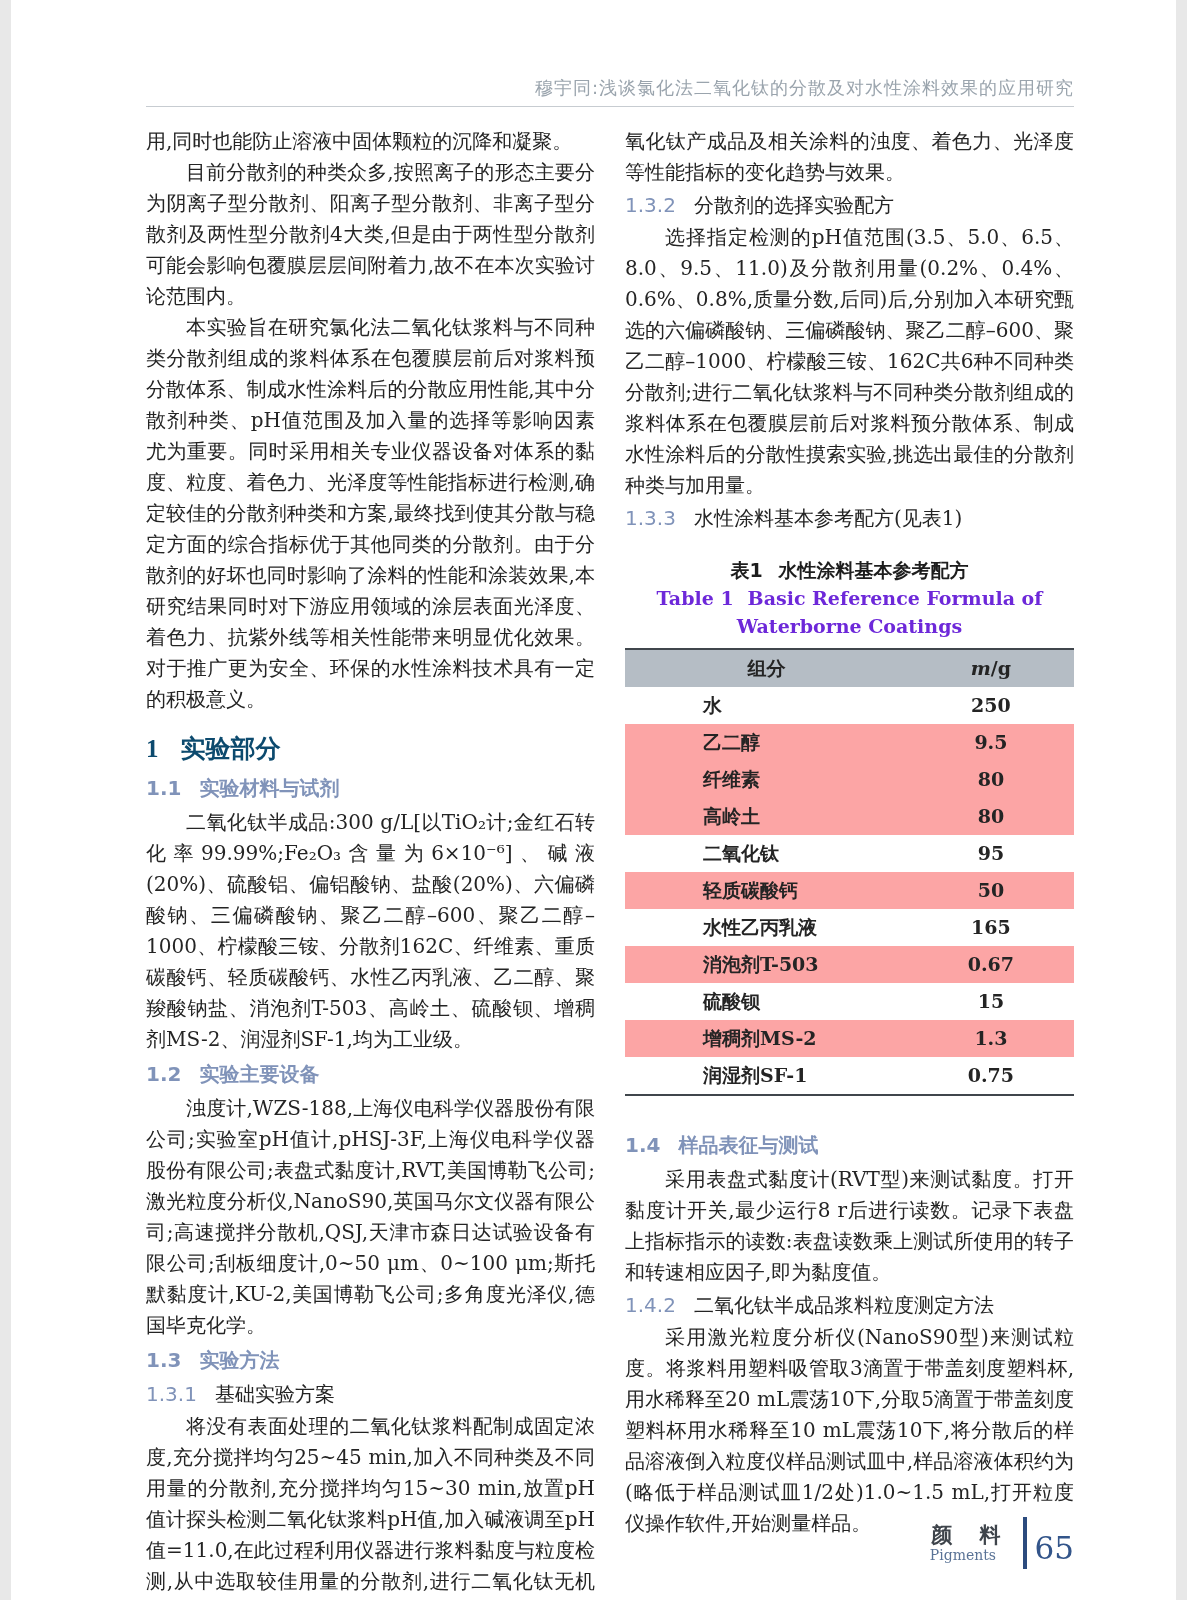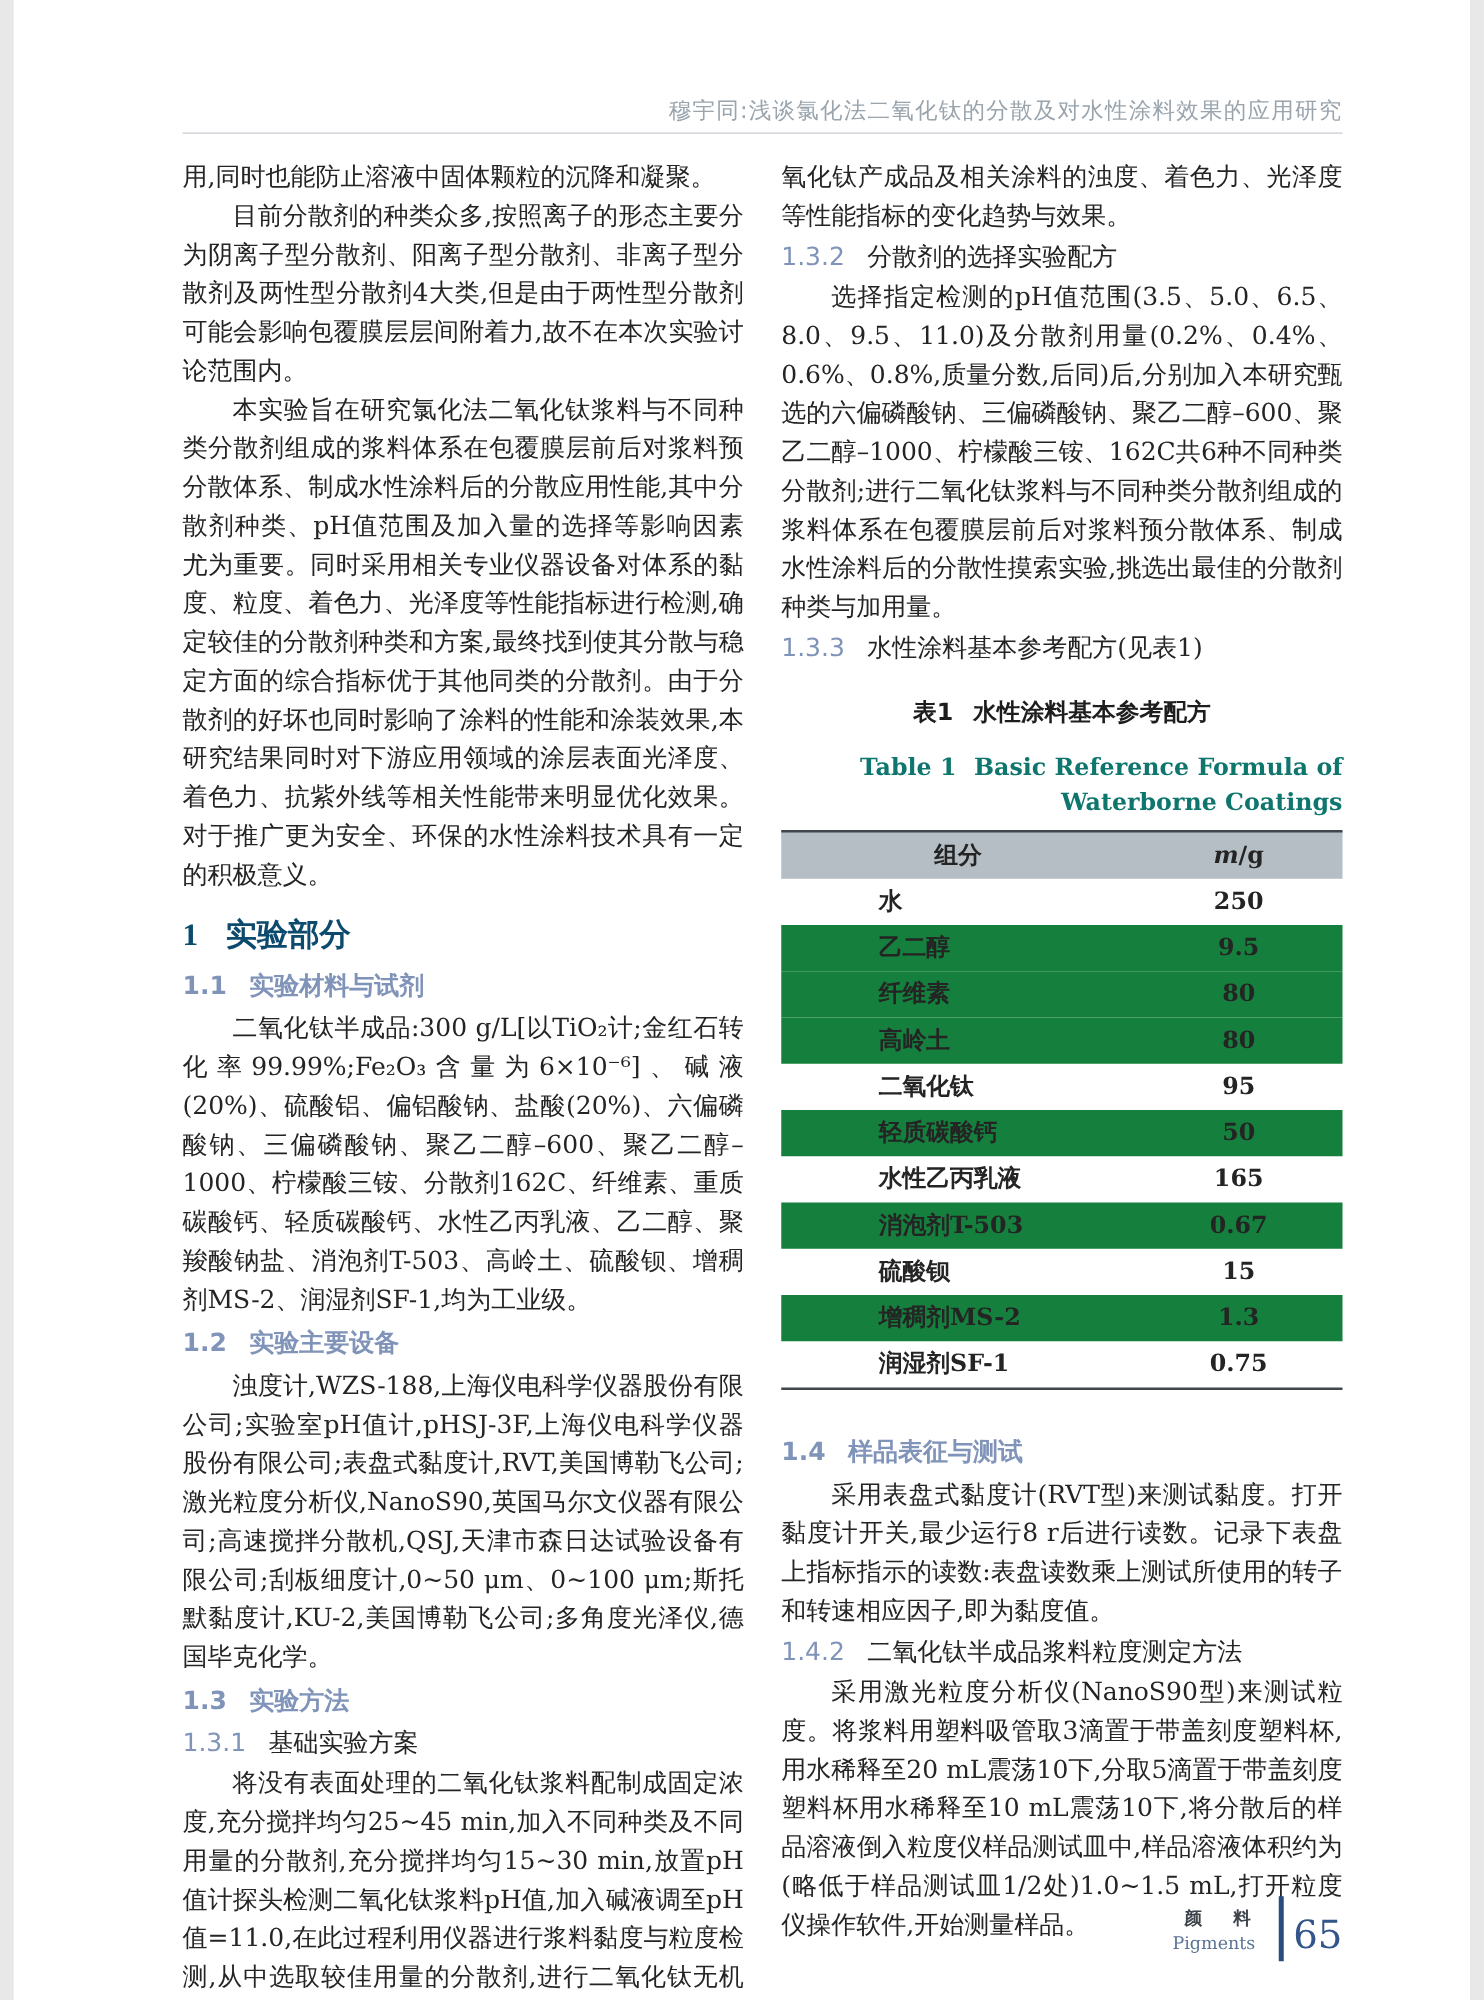--- a/index.html
+++ b/index.html
@@ -56,47 +56,47 @@
   .h-sub3 .h-title { color:#242424; }
 
   
   .table-wrap { margin:22px 0 34px; }
   .tbl-title-zh {
     text-align:center; font-weight:bold; font-size:19px; line-height:28px;
     font-family:"DejaVu Sans","Liberation Sans",sans-serif; color:#1d1d1d;
   }
   .tbl-title-zh .tl { margin-right:16px; }
   .tbl-title-en {
-    text-align:right; font-weight:bold; font-size:19px; line-height:28px;
-    font-family:"DejaVu Serif","Liberation Serif",serif; color:#0f766e;margin-top:16px;
+    text-align:center; font-weight:bold; font-size:19px; line-height:28px;
+    font-family:"DejaVu Serif","Liberation Serif",serif; color:#6d28d9;
   }
   .tbl-title-en .tl { margin-right:14px; }
   table.formula {
     width:100%; border-collapse:collapse; margin-top:8px;
     border-top:2px solid #40464c; border-bottom:2px solid #40464c;
     font-size:19px;
   }
   table.formula th, table.formula td { padding:3px 4px; height:23px; font-weight:bold; }
   table.formula thead tr { background:#b5bdc5; }
   table.formula th.c1 { text-align:center; width:63%; }
   table.formula th.c2 { text-align:center; width:37%; }
   table.formula td.comp { text-align:left; padding-left:78px; }
   table.formula td.mass { text-align:center; }
-  table.formula tbody tr.stripe { background:#15803d; }
+  table.formula tbody tr.stripe { background:#fca5a5; }
   .unit-m { font-style:italic; }
 
   
   .footer {
     position:absolute; top:1512px; left:135px; width:928px;
     display:flex; justify-content:flex-end; align-items:center;
   }
   .journal-block { text-align:center; margin-right:12px; }
   .journal-zh {
     font-family:"DejaVu Sans","Liberation Sans",sans-serif;
-    font-weight:bold; font-size:14px; letter-spacing:10px; color:#3e444b;
+    font-weight:bold; font-size:21px; letter-spacing:10px; color:#3e444b;
     line-height:24px; white-space:nowrap;margin-left:16px;
   }
   .journal-en {
     font-family:"DejaVu Serif","Liberation Serif",serif;
     font-size:14px; color:#5a7396; line-height:17px;
   }
   .footer-bar { width:4px; height:52px; background:#2c4b7e; margin-right:8px; }
   .page-num {
     font-family:"DejaVu Serif","Liberation Serif",serif;
     font-size:31px; color:#33558a; line-height:52px; padding-top:10px;

